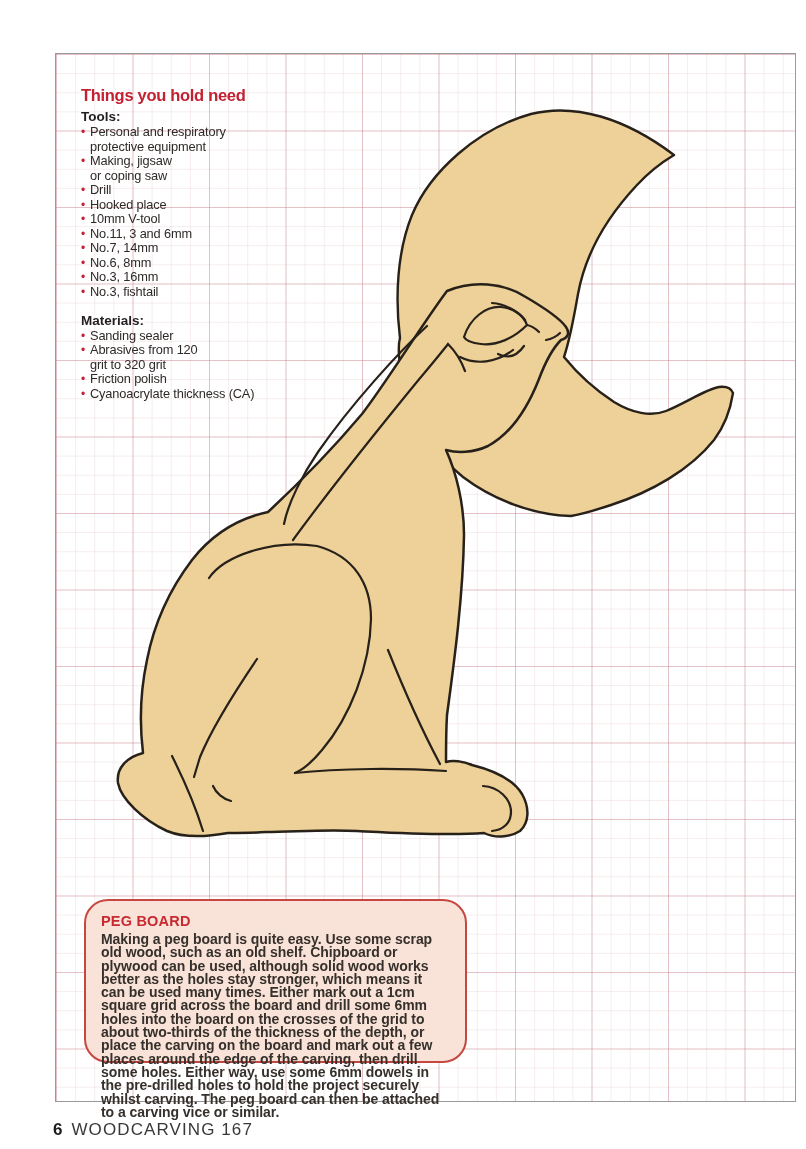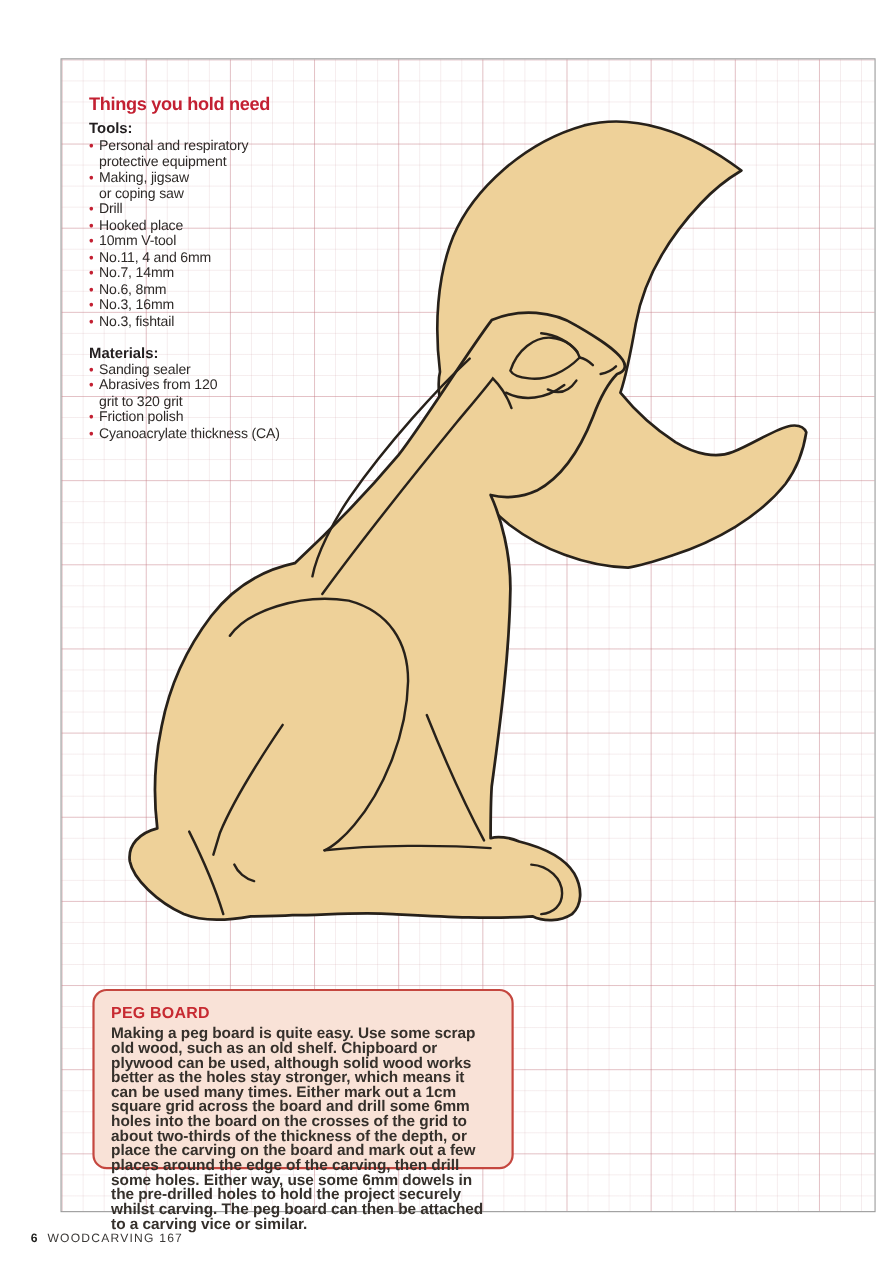--- a/index.html
+++ b/index.html
@@ -26,29 +26,29 @@
   .sub{font-size:13.5px;font-weight:bold;color:#231f20;margin:1px 0 1px 0;}
   .list{font-size:12.8px;line-height:14.55px;letter-spacing:-.15px;color:#2e2a28;}
   .list .blt{color:#c32032;display:inline-block;width:9px;font-size:12px;}
   .list .cont{padding-left:9px;}
   .gap{height:12px;}
   .list i{font-style:italic;}
 
   
   .pegboard{
     position:absolute;left:84px;top:899px;width:383px;height:164px;box-sizing:border-box;
-    background:#f9e2d7;border:2px solid #c5473f;border-radius:13px;
+    background:#f9e2d7;border:2px solid #c5473f;border-radius:24px;
     padding:12px 15px 10px 15px;
   }
   .pegboard h2{margin:0 0 4px 0;font-size:14.5px;letter-spacing:.2px;color:#c72a31;font-weight:bold;}
   .pegboard p{margin:0;font-size:14px;line-height:13.3px;letter-spacing:-.05px;
               color:#35302b;font-weight:bold;font-weight:600;}
 
   
-  .footer{position:absolute;left:28px;top:1120px;font-size:11px;color:#3c3a38;}
+  .footer{position:absolute;left:53px;top:1120px;font-size:17px;color:#3c3a38;}
   .footer .pnum{font-weight:bold;color:#1d1d1b;margin-right:9px;letter-spacing:0;}
   .footer .mag{letter-spacing:1.1px;color:#3a3836;}
 </style>
 </head>
 <body>
 
 <div class="grid-area"></div>
 
 <svg class="illus" width="806" height="1149" viewBox="0 0 806 1149">
   <g fill="#eed199" stroke="#27211a" stroke-linejoin="round" stroke-linecap="round">
@@ -134,21 +134,21 @@
       <div>
         <div class="first"><span class="blt">•</span><span>Drill</span></div>
       </div>
       <div>
         <div class="first"><span class="blt">•</span><span>Hooked place</span></div>
       </div>
       <div>
         <div class="first"><span class="blt">•</span><span>10mm V-tool</span></div>
       </div>
       <div>
-        <div class="first"><span class="blt">•</span><span>No.11, 4 and 6mm</span></div>
+        <div class="first"><span class="blt">•</span><span>No.11, 3 and 6mm</span></div>
       </div>
       <div>
         <div class="first"><span class="blt">•</span><span>No.7, 14mm</span></div>
       </div>
       <div>
         <div class="first"><span class="blt">•</span><span>No.6, 8mm</span></div>
       </div>
       <div>
         <div class="first"><span class="blt">•</span><span>No.3, 16mm</span></div>
       </div>

